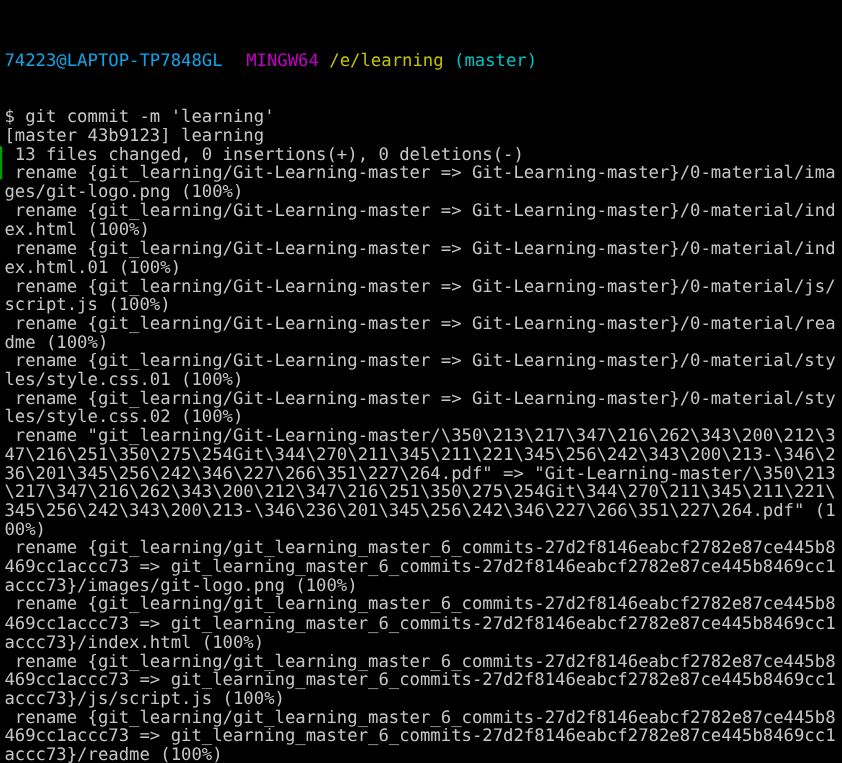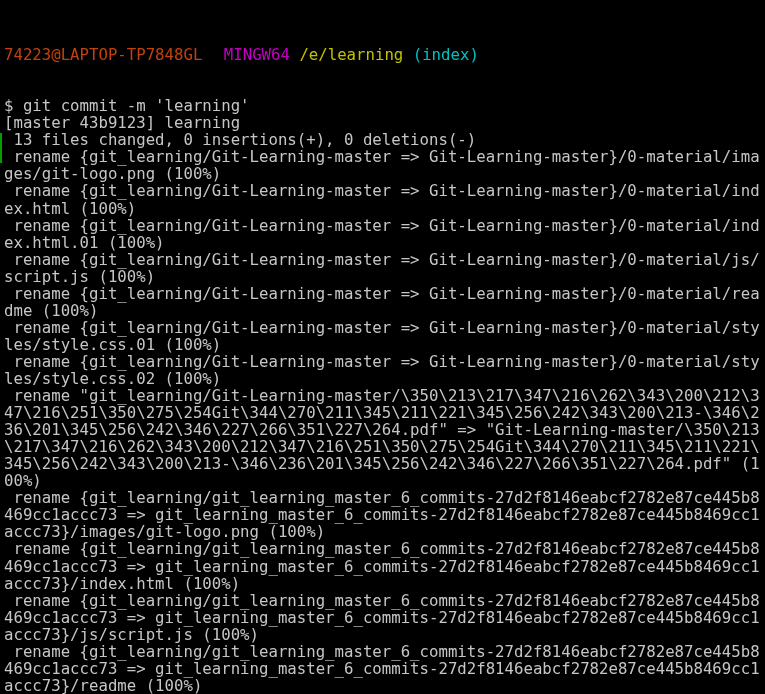--- a/index.html
+++ b/index.html
@@ -18,21 +18,21 @@
     left: 4px; top: 12px;
     width: 760px;
     font-family: "DejaVu Sans Mono", "Liberation Mono", monospace;
     font-size: 15.7px;
     line-height: 17.05px;
     color: #c6c6c6;
     white-space: pre;
     letter-spacing: 0;
   }
   .line { height: 17.05px; }
-  .green   { color: #c2410c; }
+  .green   { color: #0ea5e9; }
   .magenta { color: #c400c4; margin-left: 12px; }
   .yellow  { color: #c2c200; margin-top: 44px; }
   .cyan    { color: #00c2c2; }
   .watermark {
     position: absolute;
     right: 20px; top: 664px;
     font-family: "Liberation Sans", sans-serif;
     font-size: 16px;
     color: rgba(255,255,255,0.48);
     letter-spacing: 0.5px;
@@ -42,17 +42,17 @@
     left: 0; top: 133px;
     width: 2px; height: 30px;
     background: #00a000;
   }
 </style>
 </head>
 <body>
 
 <div class="screen">
   <div class="term">
-    <div class="line"><span class="green">74223@LAPTOP-TP7848GL</span><span> </span><span class="magenta">MINGW64</span><span> </span><span class="yellow">/e/learning</span><span> </span><span class="cyan">(index)</span></div>
+    <div class="line"><span class="green">74223@LAPTOP-TP7848GL</span><span> </span><span class="magenta">MINGW64</span><span> </span><span class="yellow">/e/learning</span><span> </span><span class="cyan">(master)</span></div>
     <div id="term-lines"><div class="line">$ git commit -m 'learning'</div><div class="line">[master 43b9123] learning</div><div class="line"> 13 files changed, 0 insertions(+), 0 deletions(-)</div><div class="line"> rename {git_learning/Git-Learning-master =&gt; Git-Learning-master}/0-material/ima</div><div class="line">ges/git-logo.png (100%)</div><div class="line"> rename {git_learning/Git-Learning-master =&gt; Git-Learning-master}/0-material/ind</div><div class="line">ex.html (100%)</div><div class="line"> rename {git_learning/Git-Learning-master =&gt; Git-Learning-master}/0-material/ind</div><div class="line">ex.html.01 (100%)</div><div class="line"> rename {git_learning/Git-Learning-master =&gt; Git-Learning-master}/0-material/js/</div><div class="line">script.js (100%)</div><div class="line"> rename {git_learning/Git-Learning-master =&gt; Git-Learning-master}/0-material/rea</div><div class="line">dme (100%)</div><div class="line"> rename {git_learning/Git-Learning-master =&gt; Git-Learning-master}/0-material/sty</div><div class="line">les/style.css.01 (100%)</div><div class="line"> rename {git_learning/Git-Learning-master =&gt; Git-Learning-master}/0-material/sty</div><div class="line">les/style.css.02 (100%)</div><div class="line"> rename "git_learning/Git-Learning-master/\350\213\217\347\216\262\343\200\212\3</div><div class="line">47\216\251\350\275\254Git\344\270\211\345\211\221\345\256\242\343\200\213-\346\2</div><div class="line">36\201\345\256\242\346\227\266\351\227\264.pdf" =&gt; "Git-Learning-master/\350\213</div><div class="line">\217\347\216\262\343\200\212\347\216\251\350\275\254Git\344\270\211\345\211\221\</div><div class="line">345\256\242\343\200\213-\346\236\201\345\256\242\346\227\266\351\227\264.pdf" (1</div><div class="line">00%)</div><div class="line"> rename {git_learning/git_learning_master_6_commits-27d2f8146eabcf2782e87ce445b8</div><div class="line">469cc1accc73 =&gt; git_learning_master_6_commits-27d2f8146eabcf2782e87ce445b8469cc1</div><div class="line">accc73}/images/git-logo.png (100%)</div><div class="line"> rename {git_learning/git_learning_master_6_commits-27d2f8146eabcf2782e87ce445b8</div><div class="line">469cc1accc73 =&gt; git_learning_master_6_commits-27d2f8146eabcf2782e87ce445b8469cc1</div><div class="line">accc73}/index.html (100%)</div><div class="line"> rename {git_learning/git_learning_master_6_commits-27d2f8146eabcf2782e87ce445b8</div><div class="line">469cc1accc73 =&gt; git_learning_master_6_commits-27d2f8146eabcf2782e87ce445b8469cc1</div><div class="line">accc73}/js/script.js (100%)</div><div class="line"> rename {git_learning/git_learning_master_6_commits-27d2f8146eabcf2782e87ce445b8</div><div class="line">469cc1accc73 =&gt; git_learning_master_6_commits-27d2f8146eabcf2782e87ce445b8469cc1</div><div class="line">accc73}/readme (100%)</div><div class="line"> rename {git_learning/git_learning_master_6_commits-27d2f8146eabcf2782e87ce445b8</div></div>
   </div>
   <div class="edge-artifact"></div>
 </div>
 
 </body></html>

